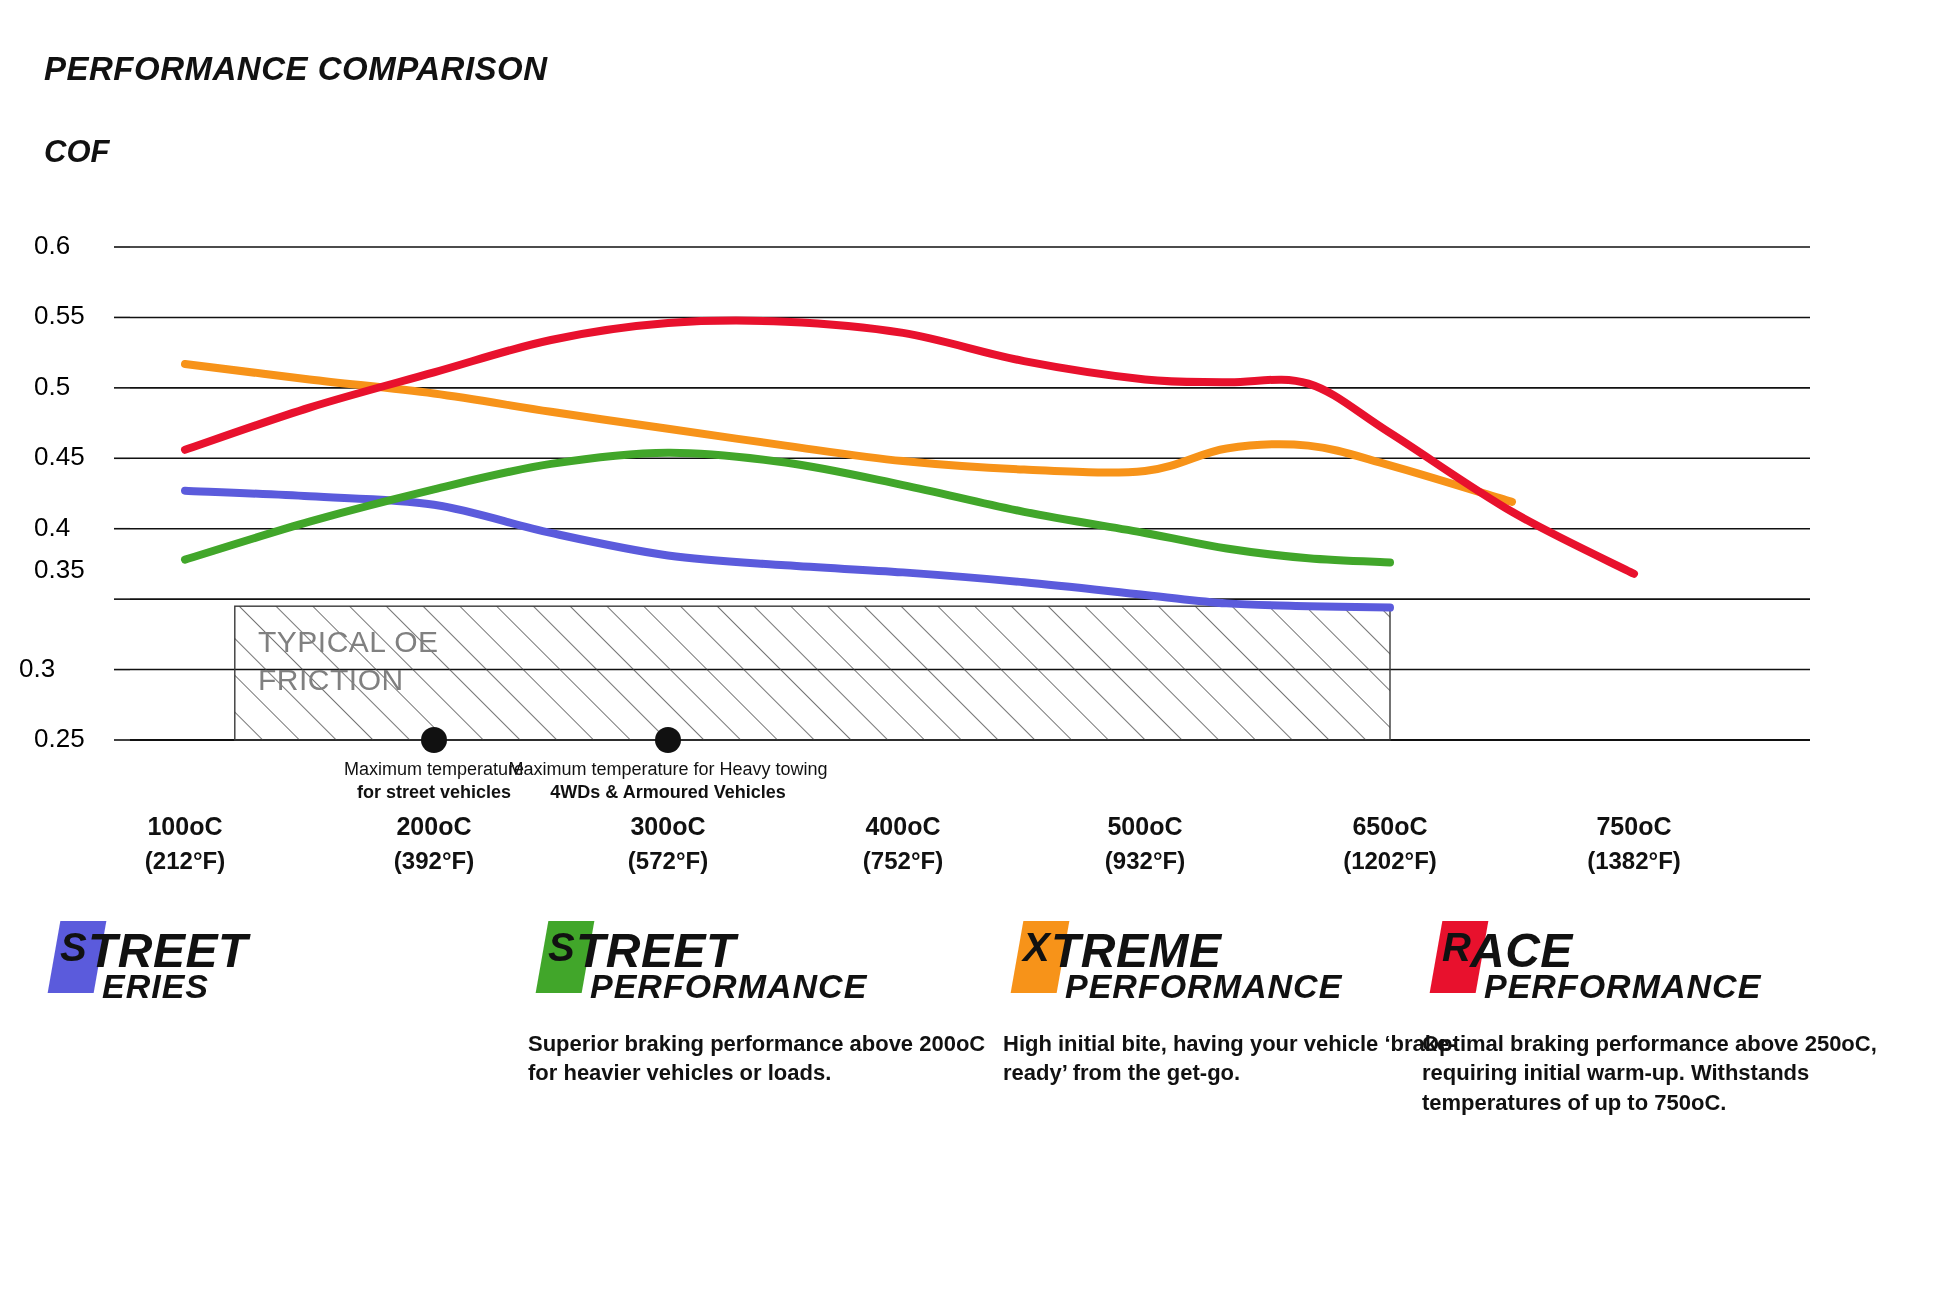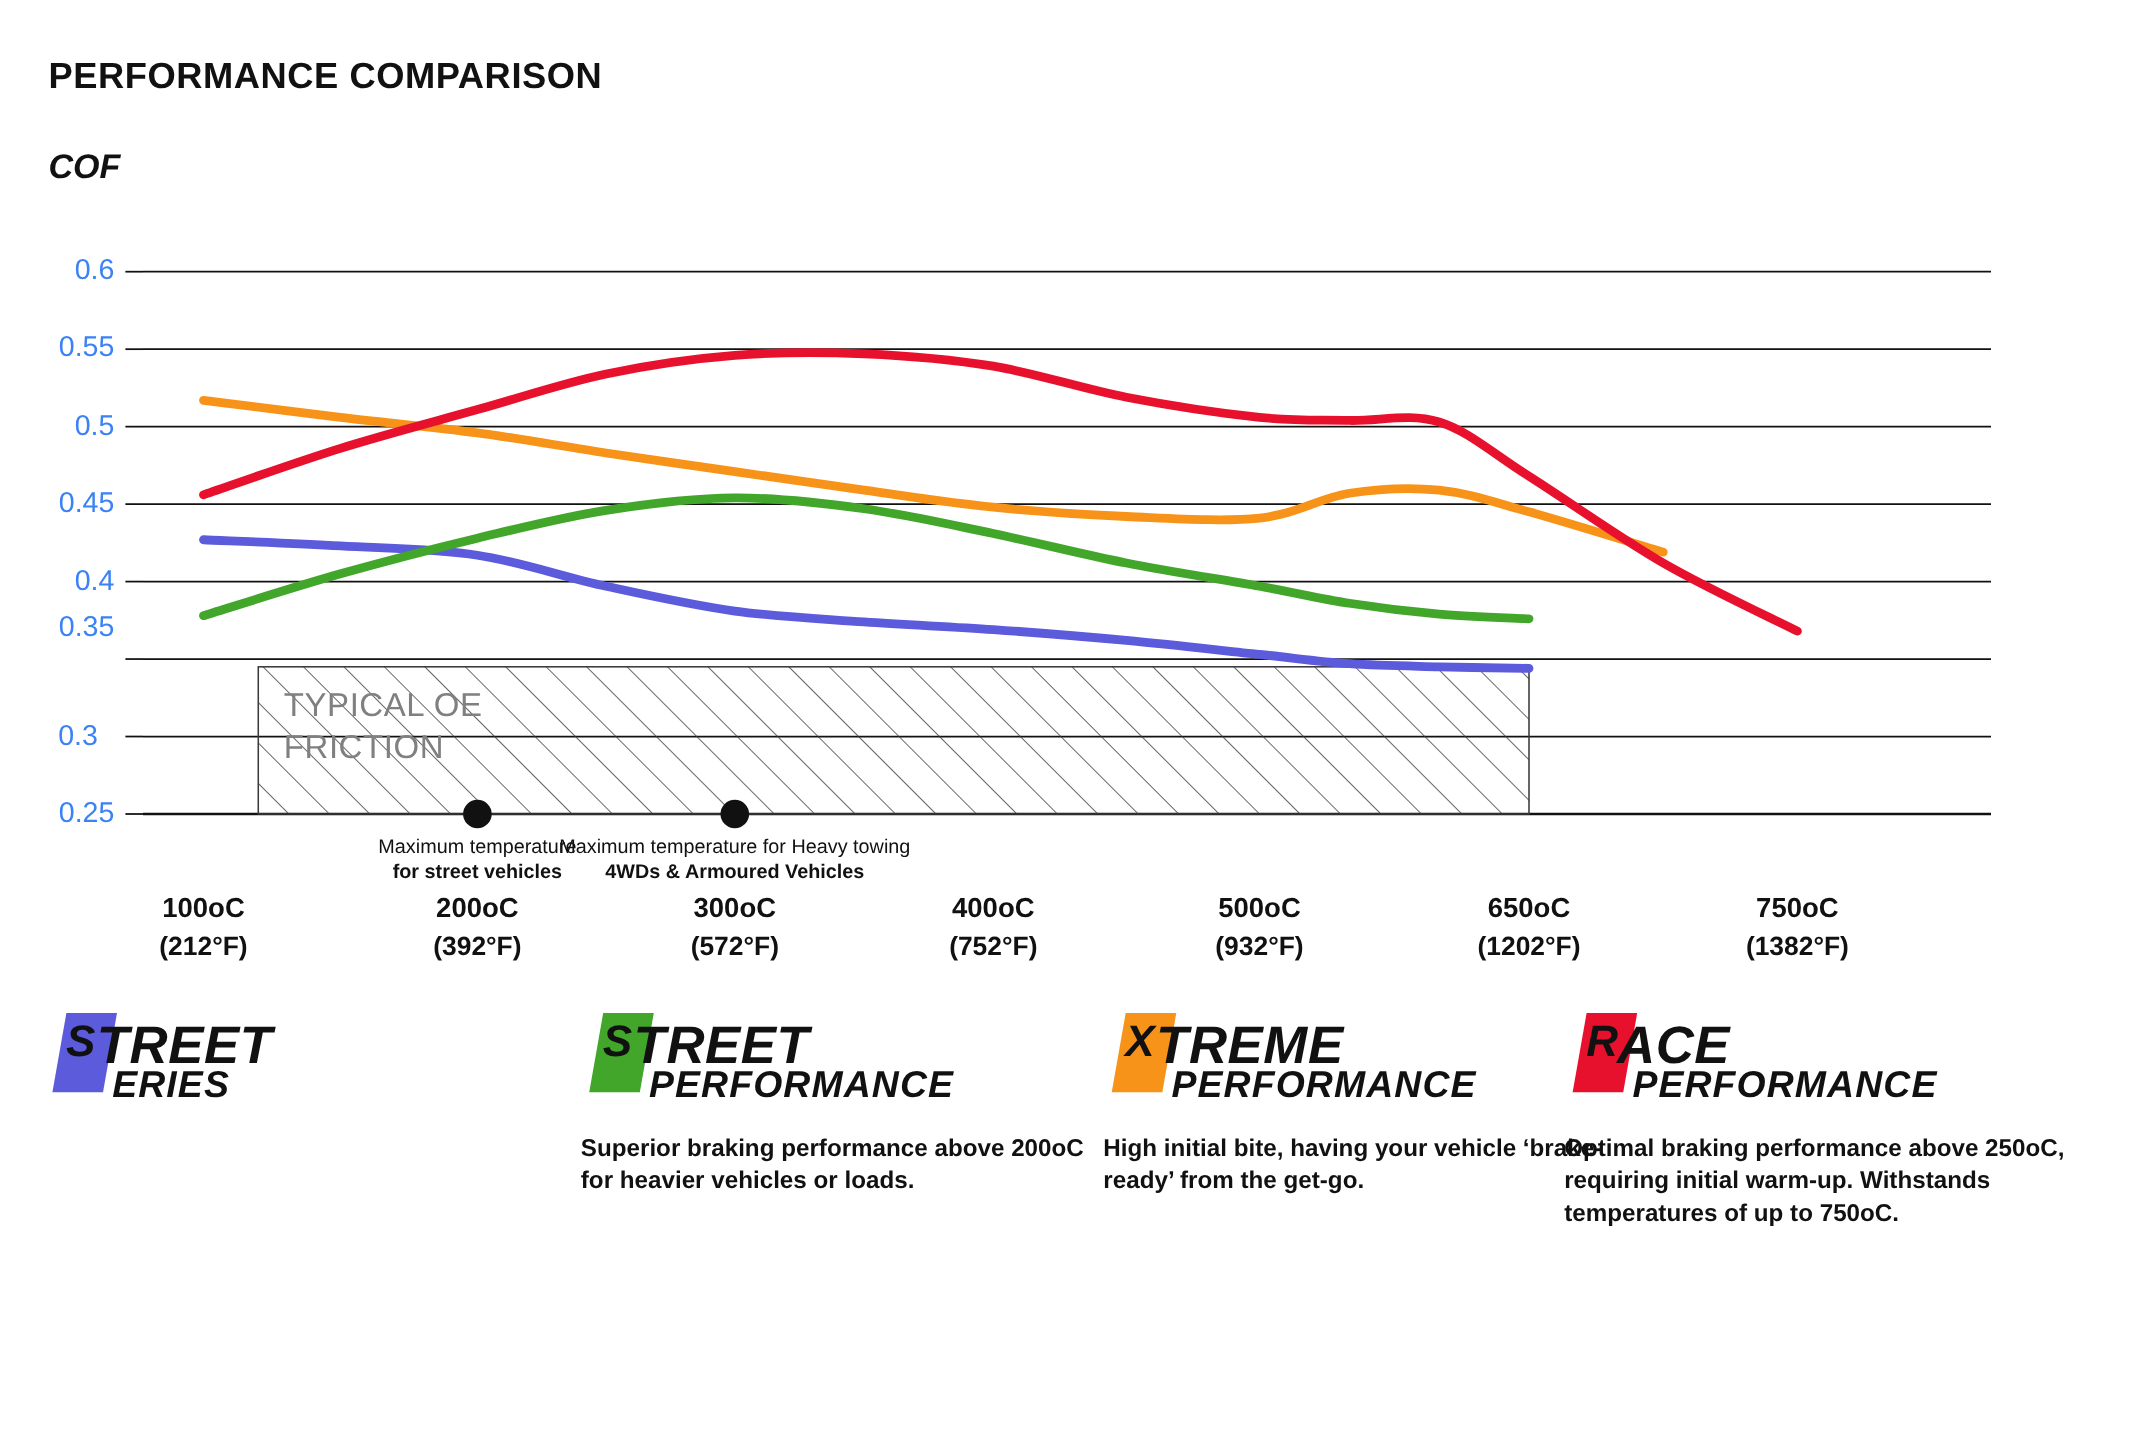--- a/index.html
+++ b/index.html
@@ -16,20 +16,21 @@
     overflow: hidden;
   }
 
   
   #chart-title {
     position: absolute;
     left: 44px;
     top: 50px;
     font-size: 33px;
     font-weight: bold;
+    font-style: italic;
     letter-spacing: 0.5px;
     color: #111;
   }
   #axis-y-title {
     position: absolute;
     left: 44px;
     top: 134px;
     font-size: 31px;
     font-weight: bold;
     font-style: italic;
@@ -47,23 +48,23 @@
   #plot-svg {
     position: absolute;
     left: 0;
     top: 0;
   }
 
   
   .y-tick {
     position: absolute;
     width: 70px;
-    text-align: right;
+    text-align: left;
     font-size: 26px;
-    color: #3b82f6;
+    color: #000000;
     font-family: "Liberation Sans", sans-serif;
   }
 
   
   .hatch-label {
     position: absolute;
     font-size: 30px;
     color: #808080;
     letter-spacing: 0.5px;
     white-space: nowrap;

